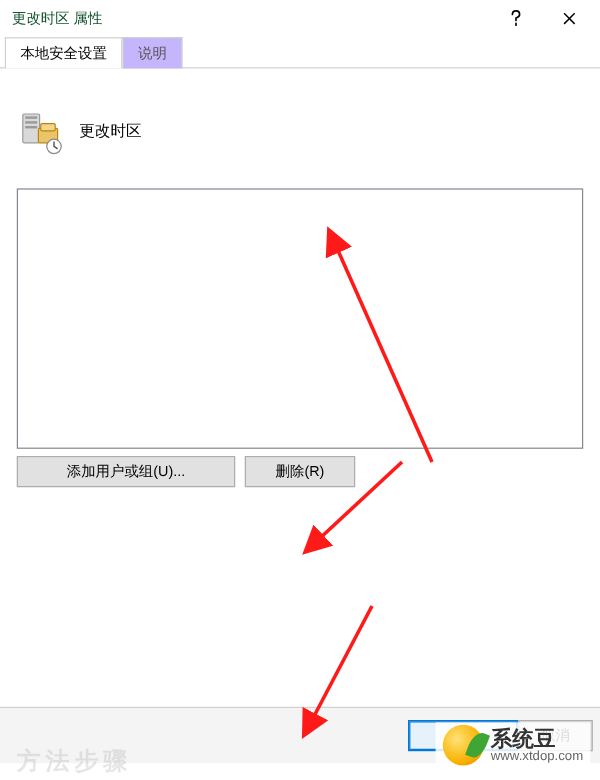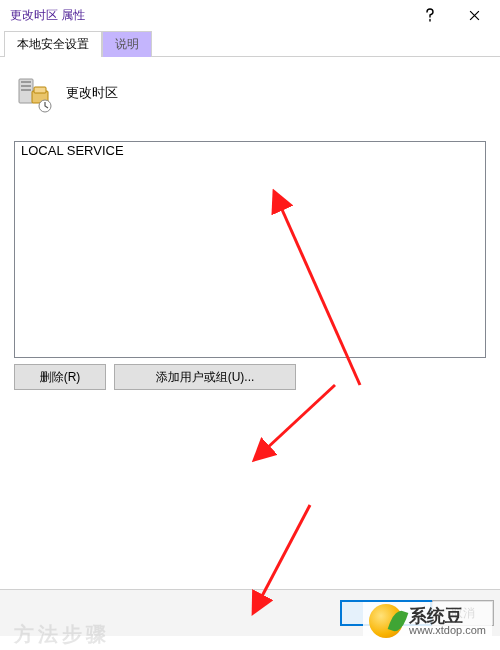--- a/index.html
+++ b/index.html
@@ -1,25 +1,25 @@
 <!DOCTYPE html>
 <html><head>
 <meta charset="utf-8">
 <style>
   html,body{margin:0;padding:0;font-family:"Microsoft YaHei","Segoe UI",Tahoma,sans-serif;font-size:12px;color:#000;background:#fff}
   .window{position:relative;width:500px;height:650px;background:#fff;overflow:hidden}
   .titlebar{display:flex;align-items:center;height:30px;padding:0 4px 0 10px}
-  .titlebar .title{flex:1;font-size:12px;color:#4c1d95}
+  .titlebar .title{flex:1;font-size:12px;color:#14532d}
   .tb-btn{width:44px;height:30px;display:flex;align-items:center;justify-content:center;color:#000}
   .tb-btn svg{display:block}
   .tabs{display:flex;align-items:center;height:26px;padding-left:4px}
   .tab{border:1px solid #d0d0d0;border-bottom:none;padding:4px 12px;margin-right:0;background:#fff;position:relative;top:1px;font-size:12px}
   .tab.inactive{background:#c4b5fd;color:#555}
   .tab.active{background:#fff;z-index:2}
-  .tab-body{border:0 solid #d0d0d0;border-top:1px solid #d0d0d0;padding:12px 10px}
+  .tab-body{border:0 solid #d0d0d0;border-top:1px solid #d0d0d0;padding:28px 10px}
   .policy-header{display:flex;align-items:center;gap:14px;padding:4px 4px 28px 4px}
   .policy-icon{width:38px;height:40px}
   .policy-name{font-size:13px}
   .listbox{border:1px solid #828790;height:215px;overflow:auto;background:#fff;margin:0 4px}
   .list-item{padding:1px 6px;font-size:13px;font-family:"Segoe UI",Tahoma,sans-serif}
   .list-item.selected{background:#0a64c8;color:#fff}
   .btn-row{display:flex;gap:8px;margin:6px 4px 0 4px}
   .btn{height:24px;border:1px solid #adadad;background:#e1e1e1;font-size:12px;display:flex;align-items:center;justify-content:center;cursor:default;width:180px}
   .btn.small{width:90px}
   .footer{position:absolute;left:0;right:0;bottom:14px;height:46px;border-top:1px solid #d0d0d0;background:#f4f4f4;display:flex;align-items:center;justify-content:flex-end;padding:0 6px;gap:0}
@@ -74,26 +74,25 @@
           <rect x="18" y="18" width="16" height="12" rx="1" fill="#e9c46a" stroke="#b8860b"></rect>
           <rect x="20" y="14" width="12" height="6" rx="1" fill="#f4d58d" stroke="#b8860b"></rect>
           <circle cx="31" cy="33" r="6" fill="#ffffff" stroke="#888"></circle>
           <path d="M31 29 L31 33 L34 35" stroke="#555" stroke-width="1.2" fill="none"></path>
         </svg>
       </div>
       <div class="policy-name">更改时区</div>
     </div>
 
     <div class="listbox" id="principals-list">
-        <div class="list-item">LOCAL SERVICE</div>
       </div>
 
     <div class="btn-row">
+      <div class="btn">添加用户或组(U)...</div>
       <div class="btn small">删除(R)</div>
-      <div class="btn">添加用户或组(U)...</div>
     </div>
 
   </div>
 
   <div class="footer">
     <div class="btn small default">确定</div>
     <div class="btn small" style="width:60px">取消</div>
   </div>
   <div class="footer-ghost">
     <span class="ghost-text">方法步骤</span>

